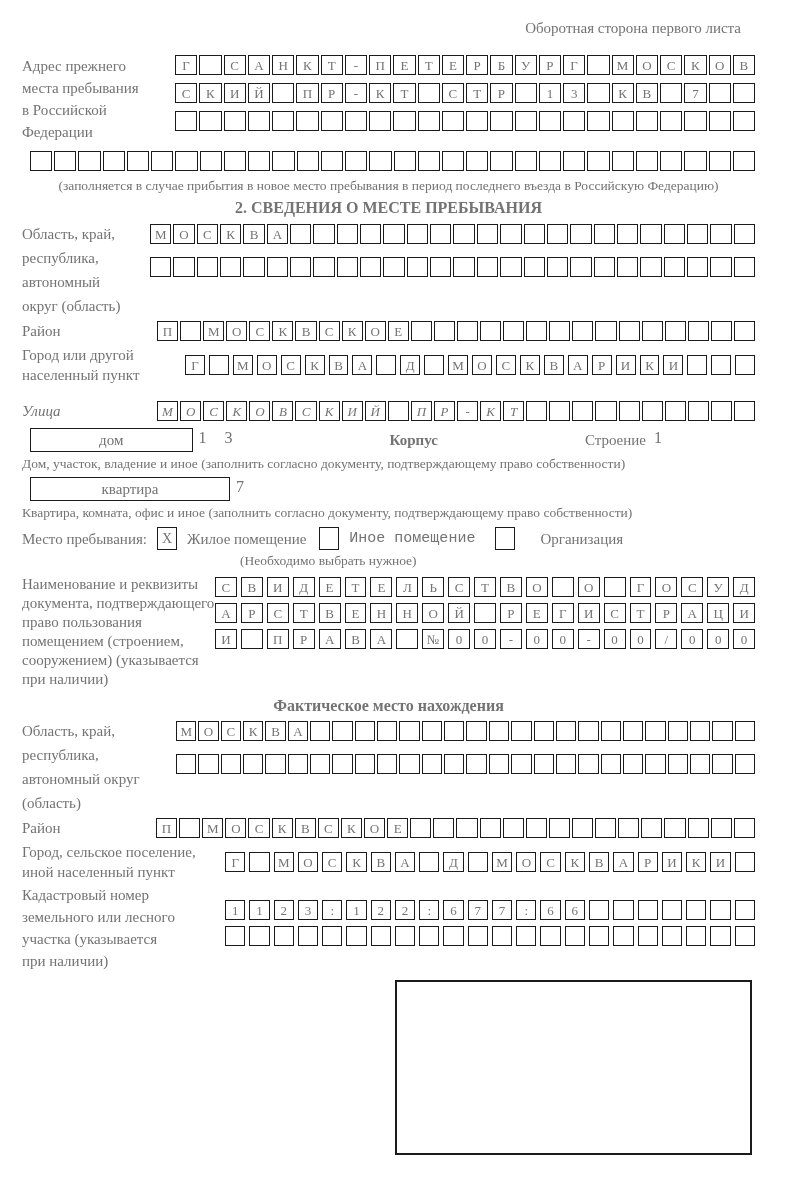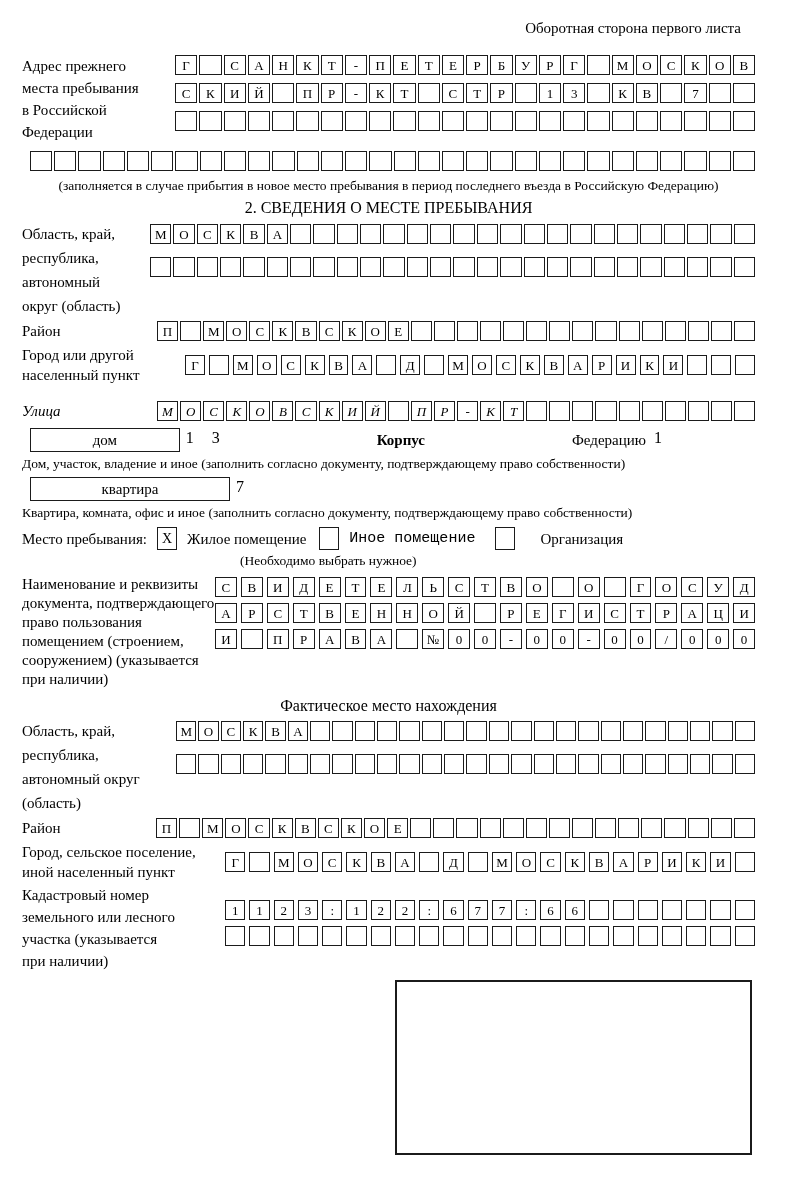--- a/index.html
+++ b/index.html
@@ -1,21 +1,21 @@
 <!DOCTYPE html>
 <html><head>
 <meta charset="utf-8">
 <style>
   * { margin:0; padding:0; box-sizing:border-box; }
   html,body { background:#ffffff; }
   .page {
     position:relative;
     width:800px; height:1180px;
     background:#ffffff;
-    color:#000000;
+    color:#737373;
     font-family:"Liberation Serif","DejaVu Serif",serif;
     overflow:hidden;
     padding:20px 45px 0 22px;
   }
   .hdr-note { text-align:right; font-size:15px; padding-right:14px; }
 
   .frow { display:flex; align-items:flex-start; }
   .frow.vcenter { align-items:center; }
   .flabel { font-size:15px; line-height:20px; flex:0 0 auto; }
   .flabel .lline { display:block; }
@@ -27,21 +27,21 @@
     flex:1 1 0; height:20px;
     border:1.5px solid #1b1b1b;
     display:flex; align-items:center; justify-content:center;
     font-size:13px; line-height:1; background:#fff;
   }
   .mb8 { margin-bottom:8px; }
   .mb6 { margin-bottom:6px; }
 
   .note { font-size:13.5px; line-height:17px; }
   .note.center { text-align:center; }
-  .sec-title { font-weight:normal; font-size:16px; text-align:center; }
+  .sec-title { font-weight:bold; font-size:16px; text-align:center; }
 
   
   .wide-box {
     border:1.5px solid #1b1b1b; height:24px;
     display:flex; align-items:center; justify-content:center;
     font-size:15px;
   }
   .inline-cells { display:flex; gap:3px; }
   .inline-cells .cell { flex:0 0 23px; height:22px; }
 
@@ -361,21 +361,21 @@
         <span class="cell"></span>
       </div>
     <div class="flabel" style="margin-left:12px;font-weight:bold;">Корпус</div>
     <div class="inline-cells" style="margin-left:6px;">
         <span class="cell"></span>
         <span class="cell"></span>
         <span class="cell"></span>
         <span class="cell"></span>
         <span class="cell"></span>
       </div>
-    <div class="flabel" style="margin-left:14px;">Федерацию</div>
+    <div class="flabel" style="margin-left:14px;">Строение</div>
     <div class="inline-cells" style="margin-left:8px;">
         <span class="cell">1</span>
         <span class="cell"></span>
         <span class="cell"></span>
         <span class="cell"></span>
       </div>
   </div>
   <div class="note" style="margin-top:3px;">Дом, участок, владение и иное (заполнить согласно документу, подтверждающему право собственности)</div>
 
   <div class="frow vcenter" style="margin-top:5px; margin-left:8px;">

